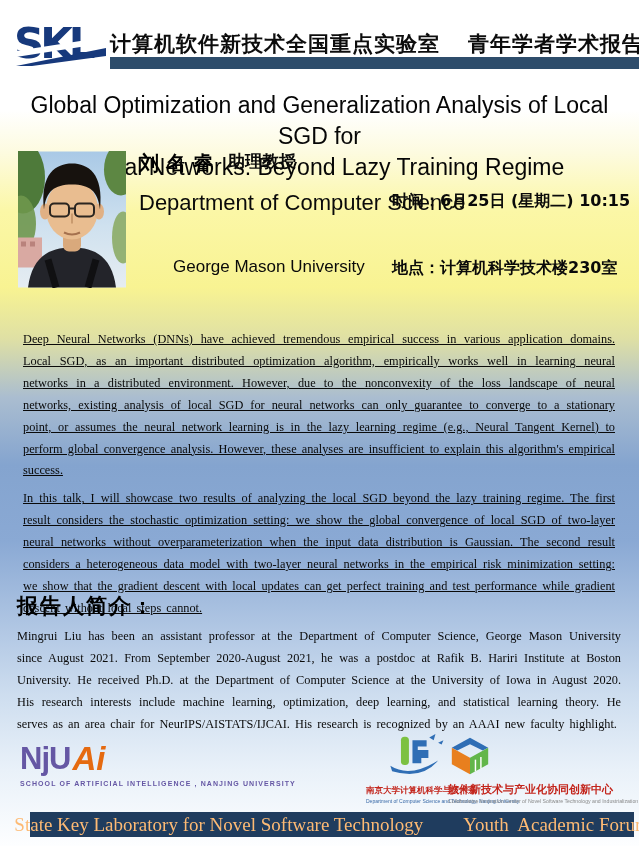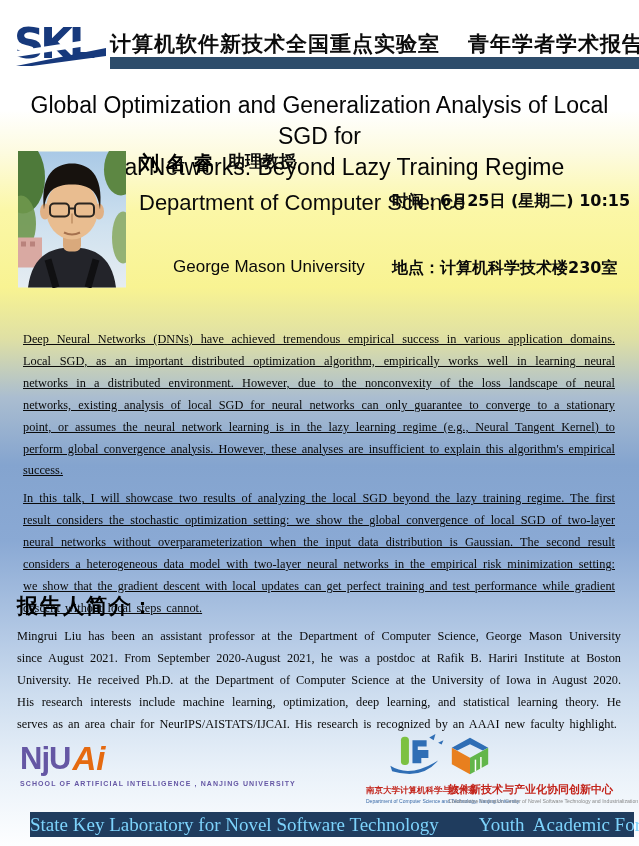--- a/index.html
+++ b/index.html
@@ -54,22 +54,22 @@
   .njuai-cn .l2{font-size:16.5px;letter-spacing:2.5px;white-space:nowrap;}
   .njuai-caption{margin-top:4px;font-size:7px;letter-spacing:1.1px;color:#6557a4;font-weight:bold;white-space:nowrap;}
   .csdept{position:absolute;left:366px;top:734px;width:100px;text-align:center;}
   .csdept .cn{font-size:8.5px;font-weight:bold;color:#c3251c;white-space:nowrap;margin-top:1px;}
   .csdept .en{font-size:5px;color:#3a6aa8;white-space:nowrap;margin-top:1px;}
   .innov{position:absolute;left:448px;top:736px;width:176px;text-align:left;}
   .innov .cn{font-size:11px;font-weight:bold;color:#c3251c;white-space:nowrap;margin-top:2px;}
   .innov .en{font-size:5.2px;color:#8a8a8a;white-space:nowrap;margin-top:1px;}
   
   .footer-bar{position:absolute;left:30px;right:5px;top:812px;height:25px;background:#1f3c5e;
-    display:flex;align-items:center;justify-content:flex-start;gap:40px;
-    color:#7dd3fc;font-family:"Liberation Serif",serif;font-size:19px;}
+    display:flex;align-items:center;justify-content:center;gap:40px;
+    color:#fdba74;font-family:"Liberation Serif",serif;font-size:19px;}
   .footer-bar span{white-space:pre;}
 </style>
 </head>
 <body>
 
 <div class="poster">
 
   <svg class="skl-logo" viewBox="0 0 90 44" xmlns="http://www.w3.org/2000/svg">
     <text x="-2" y="36" font-family="DejaVu Sans, sans-serif" font-weight="bold" font-size="42" letter-spacing="-4" fill="#17397c">SKL</text>
     <polygon points="0,29 90,15 90,21 0,35" fill="#ffffff"></polygon>

